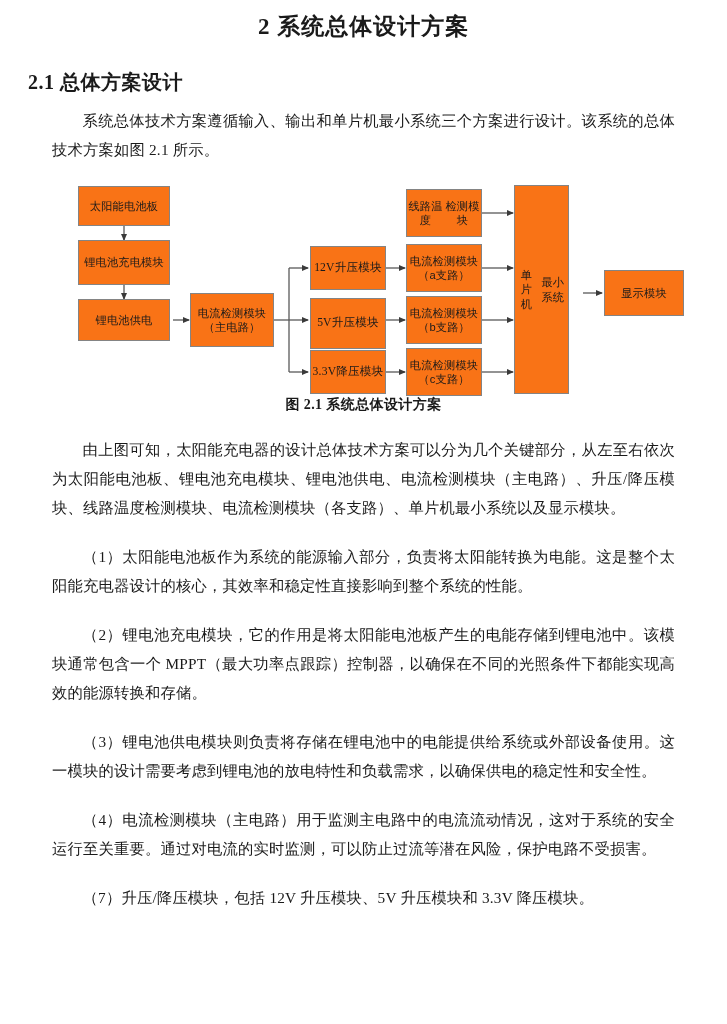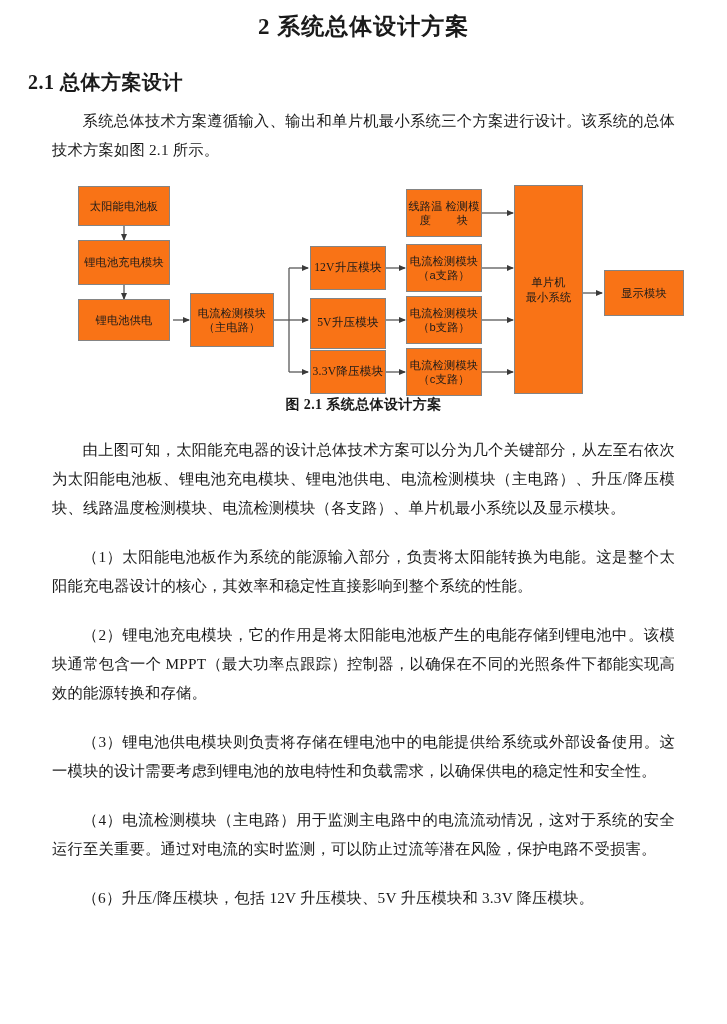--- a/index.html
+++ b/index.html
@@ -198,34 +198,34 @@
       <div class="dgbox" style="left:330px; top:116px; width:76px; height:48px; flex-direction:column;">
         <span>电流检测模块</span>
         <span>（b支路）</span>
       </div>
 
       <div class="dgbox" style="left:330px; top:168px; width:76px; height:48px; flex-direction:column;">
         <span>电流检测模块</span>
         <span>（c支路）</span>
       </div>
 
-      <div class="dgbox" style="left:438px; top:5px; width:69px; height:209px; flex-direction:column;">
+      <div class="dgbox" style="left:438px; top:5px; width:55px; height:209px; flex-direction:row;">
         <span>单片机</span>
         <span>最小系统</span>
       </div>
 
       <div class="dgbox" style="left:528px; top:90px; width:80px; height:46px;">
         <span>显示模块</span>
       </div>
 
     </div>
   </div>
 
   <p class="fig-caption">图 2.1  系统总体设计方案</p>
 
   <p class="para tight">由上图可知，太阳能充电器的设计总体技术方案可以分为几个关键部分，从左至右依次为太阳能电池板、锂电池充电模块、锂电池供电、电流检测模块（主电路）、升压/降压模块、线路温度检测模块、电流检测模块（各支路）、单片机最小系统以及显示模块。</p>
   <p class="para tight">（1）太阳能电池板作为系统的能源输入部分，负责将太阳能转换为电能。这是整个太阳能充电器设计的核心，其效率和稳定性直接影响到整个系统的性能。</p>
   <p class="para tight">（2）锂电池充电模块，它的作用是将太阳能电池板产生的电能存储到锂电池中。该模块通常包含一个 MPPT（最大功率点跟踪）控制器，以确保在不同的光照条件下都能实现高效的能源转换和存储。</p>
   <p class="para tight">（3）锂电池供电模块则负责将存储在锂电池中的电能提供给系统或外部设备使用。这一模块的设计需要考虑到锂电池的放电特性和负载需求，以确保供电的稳定性和安全性。</p>
   <p class="para tight">（4）电流检测模块（主电路）用于监测主电路中的电流流动情况，这对于系统的安全运行至关重要。通过对电流的实时监测，可以防止过流等潜在风险，保护电路不受损害。</p>
-  <p class="para tight">（6）升压/降压模块，包括 12V 升压模块、5V 升压模块和 3.3V 降压模块。</p>
+  <p class="para tight">（7）升压/降压模块，包括 12V 升压模块、5V 升压模块和 3.3V 降压模块。</p>
 
 </div>
 
 </body></html>

